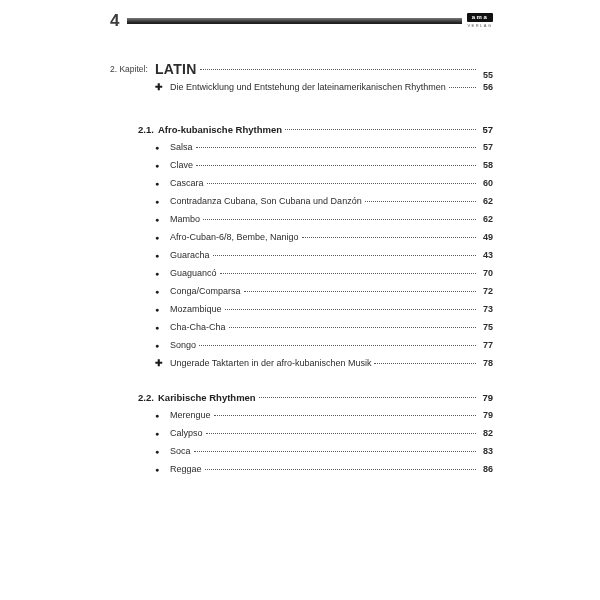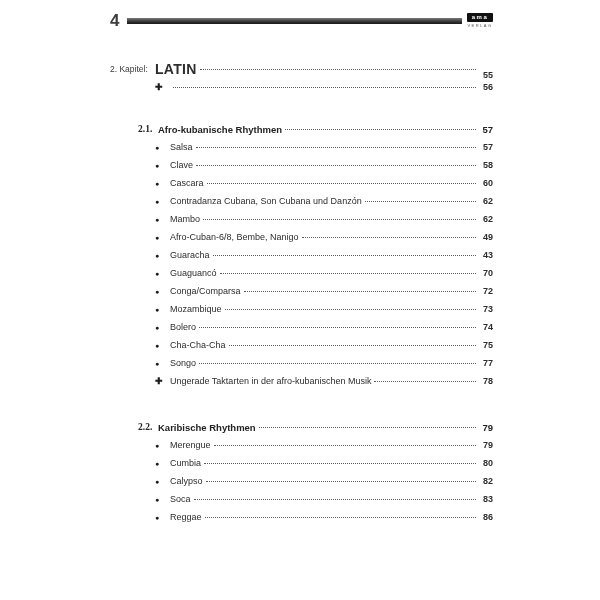--- a/index.html
+++ b/index.html
@@ -90,24 +90,24 @@
 
   .chapter-label { width: 45px; font-size: 8.5px; color: #3a3a3a; }
   .chapter-title { font-size: 14px; font-weight: bold; letter-spacing: 0.3px; }
   .chapter-page  { font-weight: bold; margin-top: 12px; }
 
   .icon { margin-left: 45px; width: 15px; color: #1a1a1a; }
   .bullet { font-size: 7px; }
   .plus   { font-size: 9px; font-weight: bold; }
 
   .heading { font-weight: bold; font-size: 9.5px; color: #222; }
-  .secnum  { margin-left: 28px; width: 20px; font-family: Liberation Serif, serif; }
+  .secnum  { margin-left: 28px; width: 20px; }
 
   .gap-lg { margin-top: 24px; }
-  .gap-md { margin-top: 28px; }
+  .gap-md { margin-top: 16px; }
 </style>
 </head>
 <body>
 
 <div class="page">
 
   <div class="header">
     <div class="page-number">4</div>
     <div class="rule"></div>
     <div class="logo">
@@ -120,20 +120,21 @@
 
     <div class="row">
       <span class="chapter-label">2. Kapitel:</span>
       <span class="title chapter-title">LATIN</span>
       <span class="leader"></span>
       <span class="pagenum chapter-page">55</span>
     </div>
 
     <div class="row">
       <span class="icon plus">✚</span>
+      <span class="title">Die Entwicklung und Entstehung der lateinamerikanischen Rhythmen</span>
       <span class="leader"></span>
       <span class="pagenum">56</span>
     </div>
 
     <div class="row heading gap-lg">
       <span class="secnum">2.1.</span>
       <span class="title">Afro-kubanische Rhythmen</span>
       <span class="leader"></span>
       <span class="pagenum">57</span>
     </div>
@@ -193,26 +194,20 @@
       <span class="pagenum">72</span>
     </div>
     <div class="row">
       <span class="icon bullet">●</span>
       <span class="title">Mozambique</span>
       <span class="leader"></span>
       <span class="pagenum">73</span>
     </div>
     <div class="row">
       <span class="icon bullet">●</span>
-      <span class="title">Bolero</span>
-      <span class="leader"></span>
-      <span class="pagenum">74</span>
-    </div>
-    <div class="row">
-      <span class="icon bullet">●</span>
       <span class="title">Cha-Cha-Cha</span>
       <span class="leader"></span>
       <span class="pagenum">75</span>
     </div>
     <div class="row">
       <span class="icon bullet">●</span>
       <span class="title">Songo</span>
       <span class="leader"></span>
       <span class="pagenum">77</span>
     </div>
@@ -231,26 +226,20 @@
     </div>
 
     <div class="row">
       <span class="icon bullet">●</span>
       <span class="title">Merengue</span>
       <span class="leader"></span>
       <span class="pagenum">79</span>
     </div>
     <div class="row">
       <span class="icon bullet">●</span>
-      <span class="title">Cumbia</span>
-      <span class="leader"></span>
-      <span class="pagenum">80</span>
-    </div>
-    <div class="row">
-      <span class="icon bullet">●</span>
       <span class="title">Calypso</span>
       <span class="leader"></span>
       <span class="pagenum">82</span>
     </div>
     <div class="row">
       <span class="icon bullet">●</span>
       <span class="title">Soca</span>
       <span class="leader"></span>
       <span class="pagenum">83</span>
     </div>

